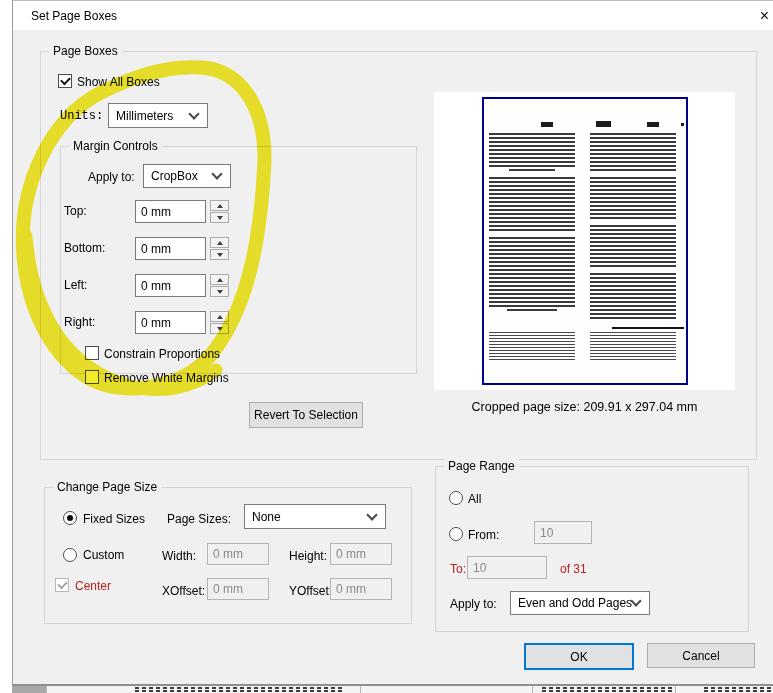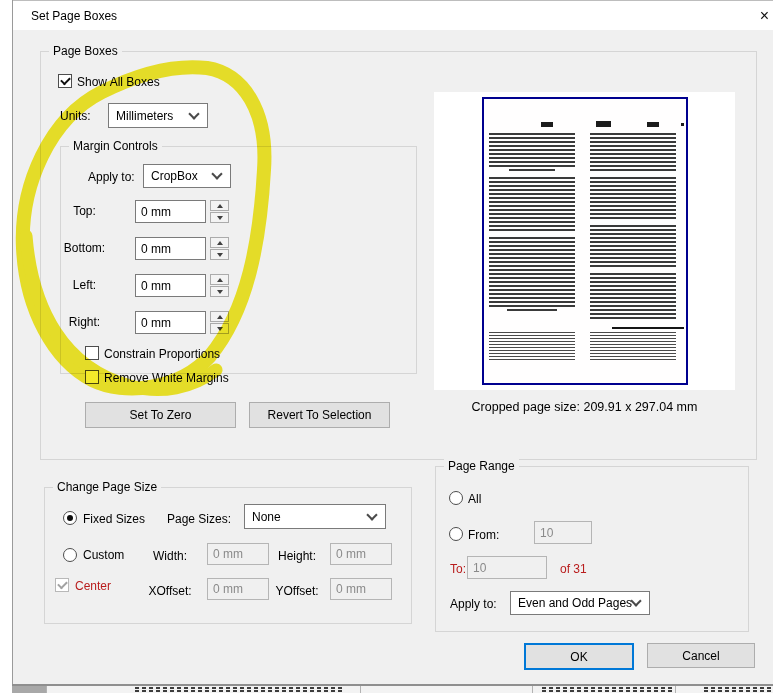--- a/index.html
+++ b/index.html
@@ -17,21 +17,21 @@
   .edge.left { left:0; top:0; width:1px; height:686px; }
   .edge.right { left:770px; top:0; width:3px; height:686px; background:#6e6e6e; }
   .edge.bottom { left:0; top:684px; width:773px; height:2px; background:#8f8f8f; }
 
   
   .fieldset { position:absolute; border:1px solid #d5d5d5; }
   .legend { position:absolute; top:-8px; left:8px; background:#f0f0f0; padding:0 4px; font-size:12px; color:#000; white-space:nowrap; }
 
   .lbl { position:absolute; font-size:12px; color:#000; white-space:nowrap; }
   .lbl.gray { color:#b91c1c; }
-  .lbl.r { text-align:center; }
+  .lbl.r { text-align:left;padding-left:22px; }
 
   .combo { position:absolute; background:#fff; border:1px solid #7a7a7a; display:flex; align-items:center; padding-left:7px; font-size:12px; color:#000; cursor:default; }
   .chev { position:absolute; right:9px; top:50%; width:8px; height:8px; margin-top:-6px;
           border-right:2px solid #4a4a4a; border-bottom:2px solid #4a4a4a; transform:rotate(45deg); }
 
   .input { position:absolute; background:#fff; border:1px solid #7a7a7a; display:flex; align-items:center; padding-left:5px; font-size:12px; color:#000; }
   .input.disabled { background:#f0f0f0; border-color:#b5b5b5; color:#8a8a8a; }
 
   .spin { position:absolute; width:19px; }
   .sb { position:relative; width:19px; height:11px; background:#f3f3f3; border:1px solid #ababab; display:flex; align-items:center; justify-content:center; }
@@ -82,21 +82,21 @@
       <span>×</span>
     </div>
 
   <div class="fieldset" style="left:28px; top:51px; width:717px; height:409px;">
     <span class="legend">Page Boxes</span>
   </div>
 
   <div class="chk checked" style="left:46px; top:74px;"></div>
   <span class="lbl" style="left:65px; top:75px;">Show All Boxes</span>
 
-  <span class="lbl" style="left:48px; top:109px;">Units:</span>
+  <span class="lbl" style="left:48px; top:109px;font-family:Liberation Mono, monospace;">Units:</span>
   <div class="combo" style="left:96px; top:103px; width:100px; height:25px;">
     <span>Millimeters</span>
     <span class="chev"></span>
   </div>
 
   <div class="fieldset" style="left:48px; top:146px; width:357px; height:228px;">
     <span class="legend">Margin Controls</span>
   </div>
 
   <span class="lbl" style="left:76px; top:170px;">Apply to:</span>
@@ -156,22 +156,21 @@
         <span class="tri-down"></span>
       </div>
   </div>
 
   <div class="chk" style="left:73px; top:346px;"></div>
   <span class="lbl" style="left:92px; top:347px;">Constrain Proportions</span>
 
   <div class="chk" style="left:73px; top:370px;"></div>
   <span class="lbl" style="left:92px; top:371px;">Remove White Margins</span>
 
-  <div class="btn" style="left:73px; top:402px; width:151px; height:26px;">Set To Zero</div>
-  <div class="btn" style="left:237px; top:402px; width:141px; height:26px;">Revert To Selection</div>
+  <div class="btn" style="left:237px; top:402px; width:114px; height:26px;">Revert To Selection</div>
 
   <div class="preview-panel"></div>
   <div class="preview-page"></div>
 
   <span class="hm" style="left:529px; top:122px; width:12px; height:5px;"></span>
   <span class="hm" style="left:584px; top:121px; width:15px; height:6px;"></span>
   <span class="hm" style="left:635px; top:122px; width:12px; height:5px;"></span>
   <span class="hm" style="left:669px; top:123px; width:3px; height:3px;"></span>
 
   <div class="tx" style="left:477px; top:133px; width:86px; height:34px;"></div>

